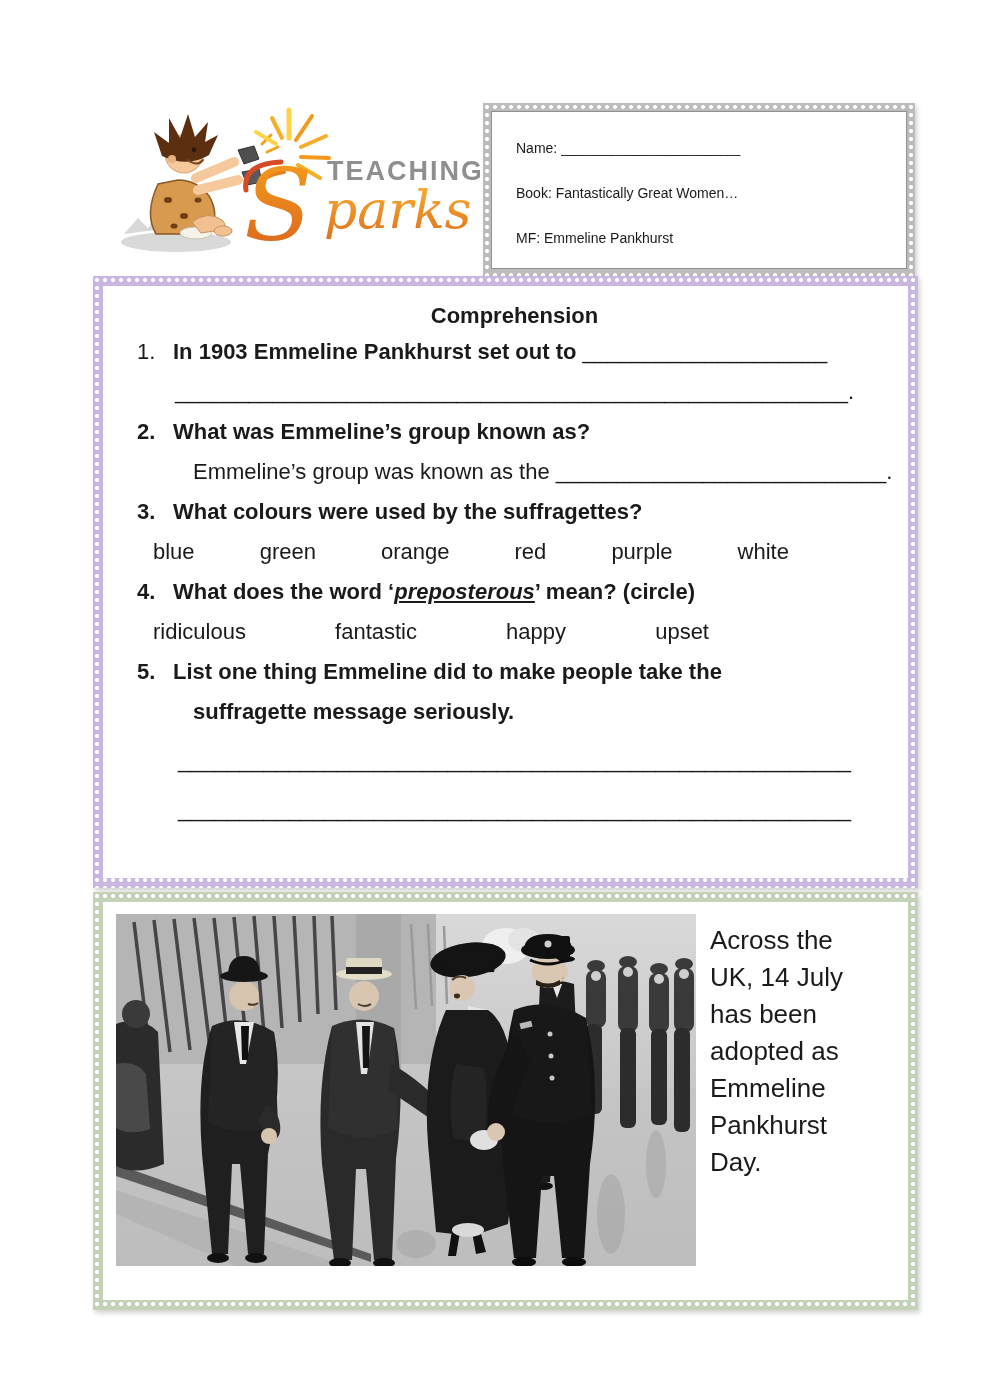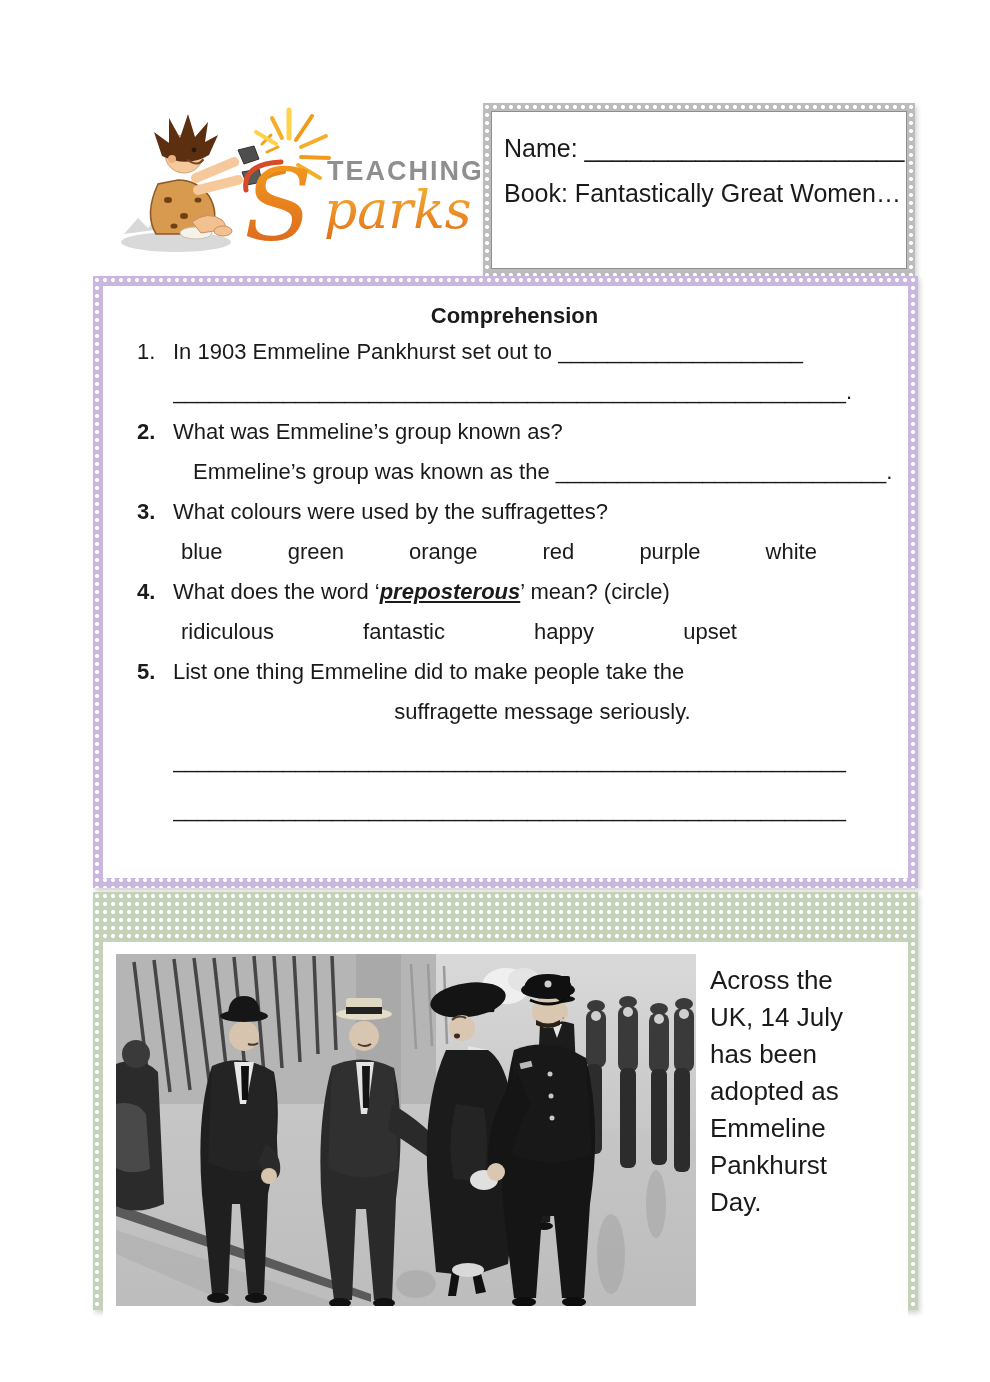--- a/index.html
+++ b/index.html
@@ -15,39 +15,39 @@
     box-shadow:2px 3px 5px rgba(0,0,0,0.18);
   }
   .dotframe-inner{background:#ffffff;width:100%;height:100%;box-sizing:border-box;}
   .frame-purple{background-color:#c9b7e0;padding:10px;}
   .frame-green{background-color:#c5d2ba;padding:10px;}
   .frame-gray{background-color:#bcbcbc;padding:8px;}
   .frame-gray .dotframe-inner{border:1px solid #8f8f8f;}
   
   .logo-wrap{position:absolute;left:96px;top:102px;width:384px;height:160px;}
   .name-box{left:483px;top:103px;width:416px;height:158px;}
-  .name-inner{padding:14px 12px 0 12px;font-size:25px;line-height:45px;white-space:nowrap;overflow:hidden;}
+  .name-inner{padding:14px 12px 0 24px;font-size:14px;line-height:45px;white-space:nowrap;overflow:hidden;}
   
   .comp-box{left:93px;top:276px;width:805px;height:592px;}
   .comp-inner{padding:14px 16px 0 34px;}
   .comp-title{text-align:center;font-weight:bold;font-size:22px;line-height:32px;}
   .qrow{display:flex;line-height:40px;font-size:22px;white-space:nowrap;overflow:hidden;}
   .qnum{flex:0 0 36px;font-weight:bold;}
   .qnum.plain{font-weight:normal;}
-  .qtext{font-weight:normal;text-align:center;}
+  .qtext{font-weight:bold;}
   .plainrow{margin-left:56px;line-height:40px;font-size:22px;white-space:nowrap;overflow:hidden;}
-  .optrow{display:flex;justify-content:space-between;margin-left:44px;line-height:40px;font-size:22px;align-items:center;}
+  .optrow{display:flex;justify-content:space-between;margin-left:16px;line-height:40px;font-size:22px;align-items:center;}
   .optrow.q3{width:636px;}
   .optrow.q4{width:556px;gap:16px;}
-  .blankline{margin-left:36px;line-height:40px;font-size:22px;white-space:nowrap;overflow:hidden;}
+  .blankline{line-height:40px;font-size:22px;white-space:nowrap;overflow:hidden;text-align:center;}
   .tall{margin-top:9px;}
   .ital{font-style:italic;font-weight:bold;text-decoration:underline;}
   
   .photo-box{left:93px;top:892px;width:805px;height:398px;}
-  .photo-inner{display:flex;padding:12px 8px 12px 13px;margin-top:40px;}
+  .photo-inner{display:flex;padding:12px 8px 12px 13px;}
   .photo-svg{flex:0 0 580px;height:352px;display:block;}
   .caption{
     margin-left:14px;padding-top:8px;width:200px;
     font-size:26px;line-height:37px;white-space:pre-line;
   }
 </style>
 </head>
 <body>
 
 <div class="page">
@@ -113,20 +113,21 @@
     </svg>
   </div>
 
   <div class="dotframe frame-gray name-box">
     <div class="dotframe-inner name-inner">
       <div>
         <span>Name:</span>
         <span>_______________________</span>
       </div>
       <div>Book: Fantastically Great Women…</div>
+      <div>MF: Emmeline Pankhurst</div>
     </div>
   </div>
 
   <div class="dotframe frame-purple comp-box">
     <div class="dotframe-inner comp-inner">
       <div class="comp-title">Comprehension</div>
 
       <div class="qrow">
         <span class="qnum plain">1.</span>
         <span><span class="qtext">In 1903 Emmeline Pankhurst set out to</span>

